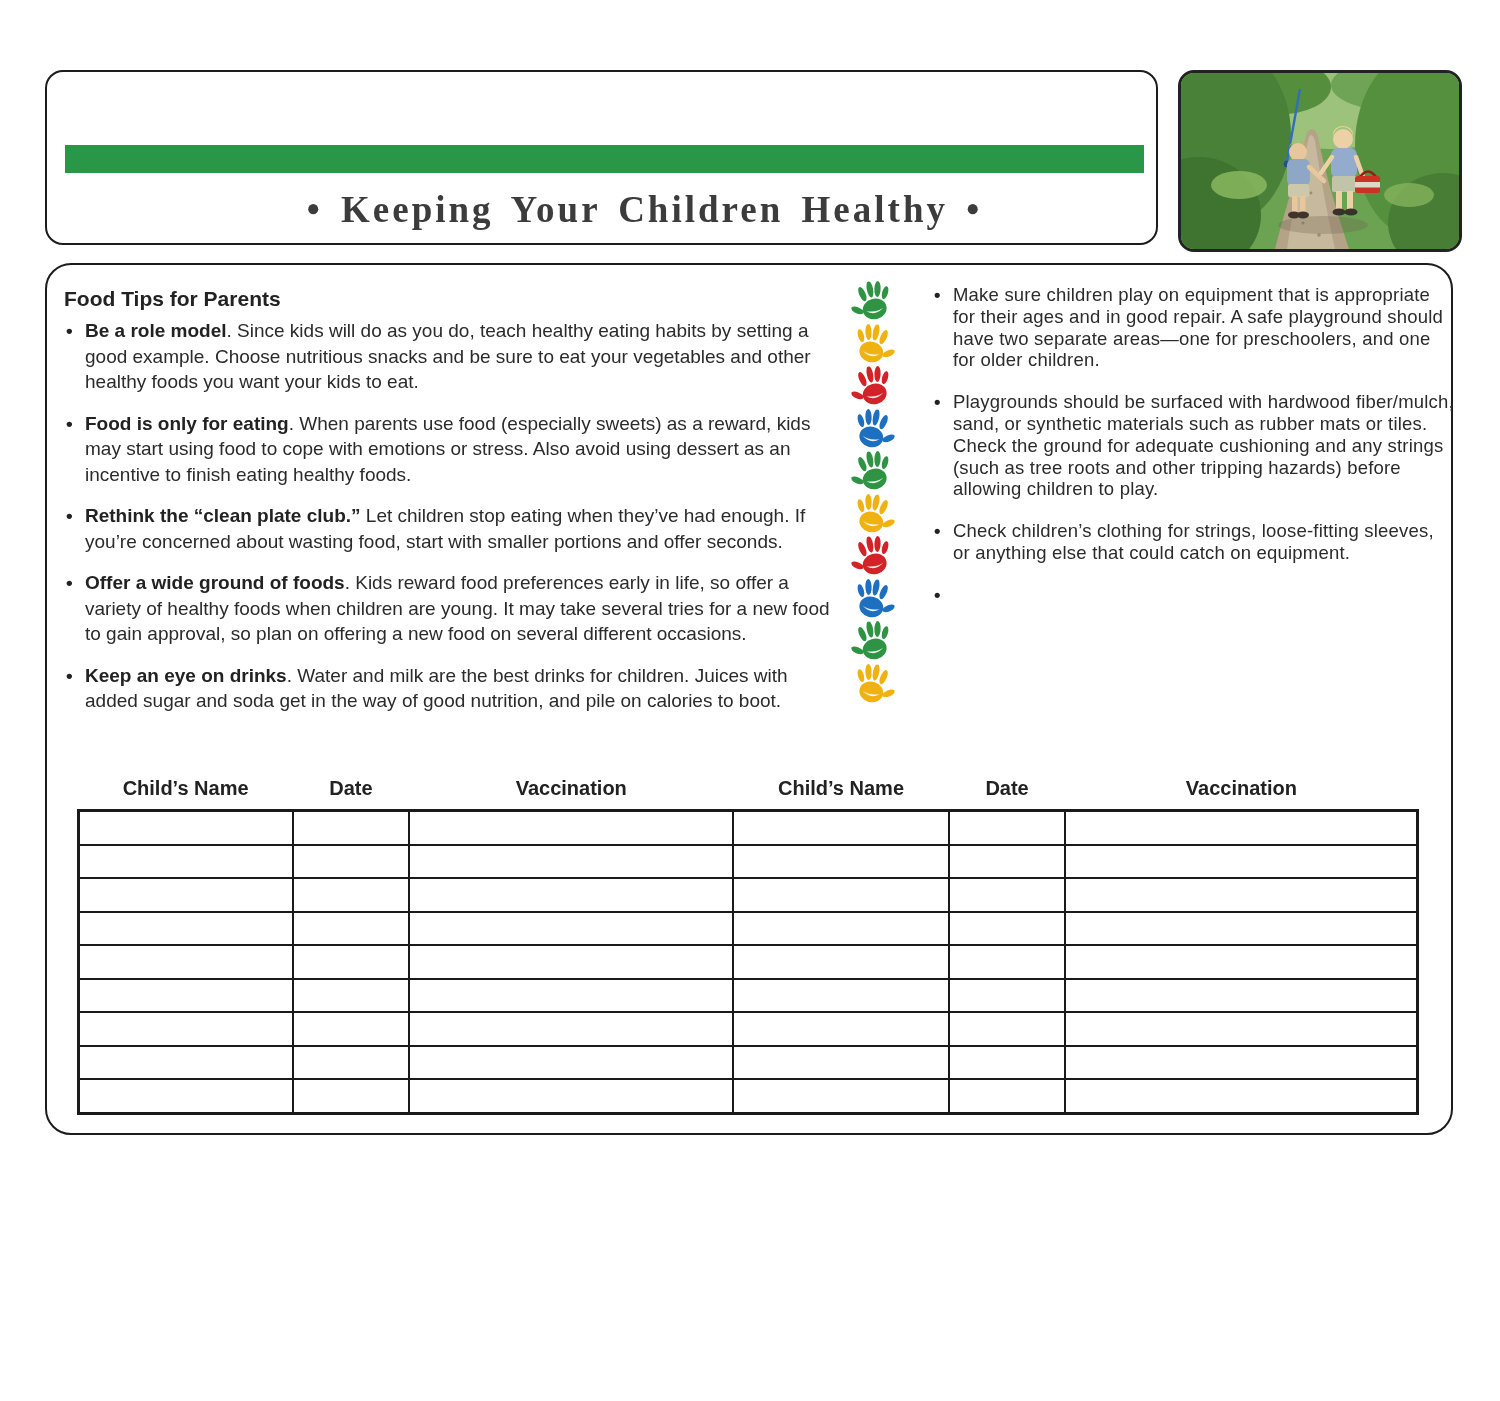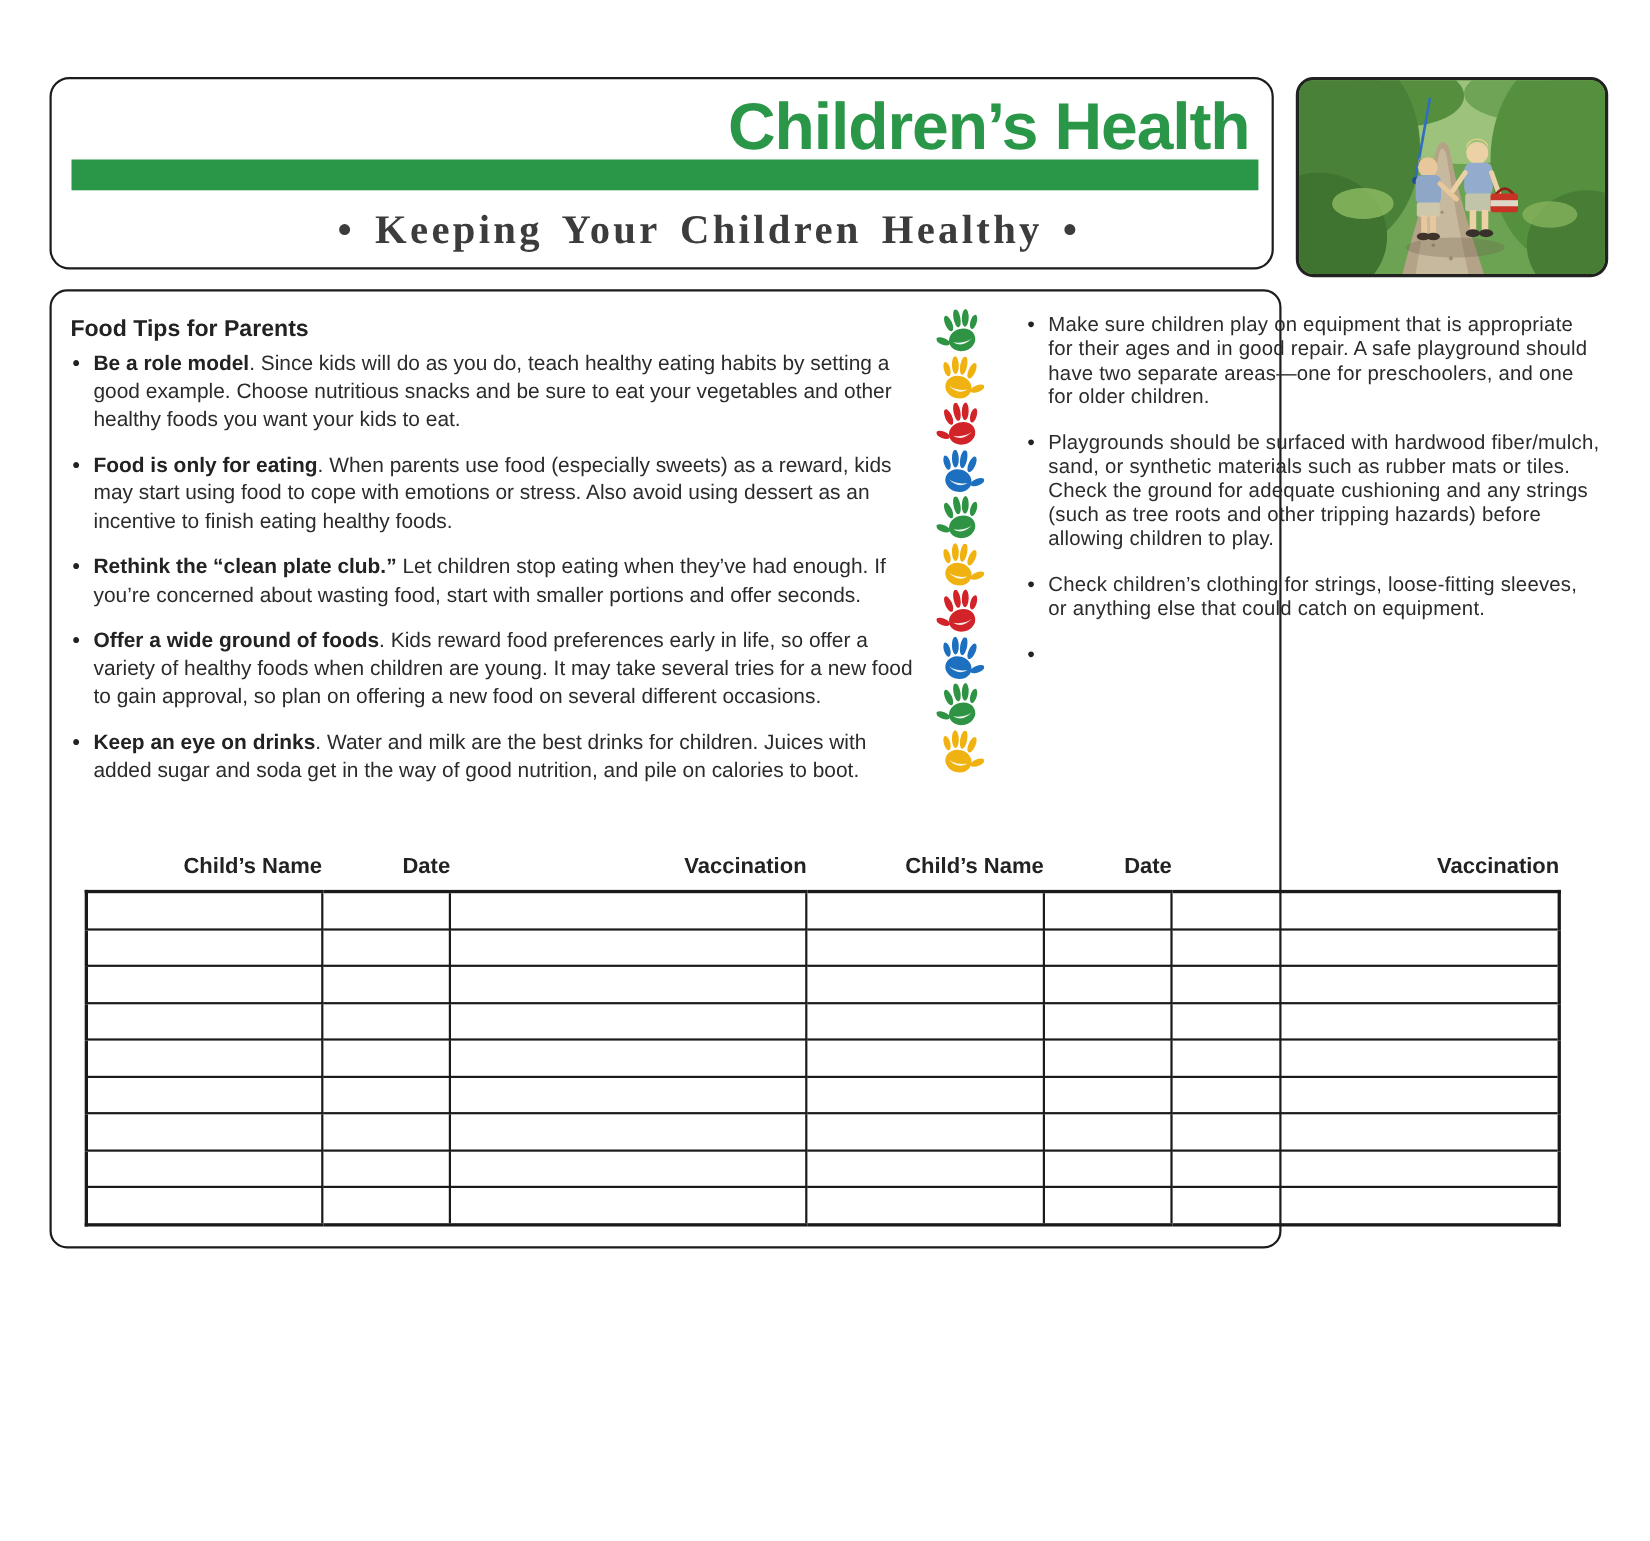--- a/index.html
+++ b/index.html
@@ -29,22 +29,22 @@
 
   
   .photo{
     position:absolute;left:1178px;top:70px;width:278px;height:176px;margin:0;
     border:3px solid #222;border-radius:16px;overflow:hidden;background:#6ca352;
   }
   .photo svg{display:block;width:100%;height:100%;}
 
   
   .content-box{
-    position:absolute;left:45px;top:263px;width:1120px;height:872px;
-    border:2.5px solid #1c1c1c;border-radius:16px;background:#fff;box-sizing:border-box;
+    position:absolute;left:45px;top:263px;width:1408px;height:872px;
+    border:2.5px solid #1c1c1c;border-radius:26px;background:#fff;box-sizing:border-box;
   }
   h2.sec-heading{margin:0;font-size:21px;font-weight:bold;color:#222;}
 
   ul.tips{list-style:none;margin:0;padding:0;}
   ul.tips li{position:relative;padding-left:21px;}
   .bullet{position:absolute;left:2px;top:0;font-weight:bold;color:#222;}
   .lead{font-weight:bold;color:#222;}
 
   .food-tips{position:absolute;left:17px;top:22px;width:778px;}
   .food-tips h2{margin-bottom:7px;}
@@ -67,21 +67,21 @@
     position:absolute;top:468px;left:0;width:100%;text-align:center;
     font-family:"Liberation Serif", serif;font-weight:bold;font-size:30px;
     letter-spacing:4px;word-spacing:6px;color:#3c3c3c;
   }
   .vax-table{
     position:absolute;left:30px;top:512px;width:1342px;
     border-collapse:collapse;table-layout:fixed;
   }
   .vax-table thead th{
     border:none;font-size:20px;font-weight:bold;color:#222;
-    padding:0 0 9px 0;text-align:right;vertical-align:bottom;
+    padding:0 0 9px 0;text-align:center;vertical-align:bottom;
   }
   .vax-table tbody td{border:2px solid #1a1a1a;height:31.5px;padding:0;}
   .vax-table tbody tr:first-child td{border-top:3.5px solid #1a1a1a;}
   .vax-table tbody tr:last-child td{border-bottom:3px solid #1a1a1a;}
   .vax-table tbody td:first-child{border-left:3px solid #1a1a1a;}
   .vax-table tbody td:last-child{border-right:3px solid #1a1a1a;}
 </style>
 </head>
 <body>
 
@@ -95,21 +95,20 @@
       <ellipse cx="13" cy="62" rx="7" ry="15" transform="rotate(-62 13 62)"></ellipse>
       <ellipse cx="52" cy="63" rx="27" ry="23" transform="rotate(-8 52 63)"></ellipse>
       <path d="M33 66 Q52 80 72 62 Q56 72 33 66 Z" fill="#ffffff" opacity="0.9"></path>
     </symbol>
   </defs>
 </svg>
 
 <div class="page">
 
   <header class="header-box">
-    <h1 class="page-title">Children’s Health</h1>
     <div class="green-bar"></div>
     <div class="page-subtitle">• Keeping Your Children Healthy •</div>
   </header>
 
   <figure class="photo">
     <svg viewBox="0 0 278 176" preserveAspectRatio="none">
       <rect width="278" height="176" fill="#6ca352"></rect>
       <ellipse cx="150" cy="28" rx="95" ry="48" fill="#9cc27b"></ellipse>
       <ellipse cx="95" cy="14" rx="55" ry="28" fill="#558f3e"></ellipse>
       <ellipse cx="215" cy="12" rx="65" ry="26" fill="#6fa355"></ellipse>

